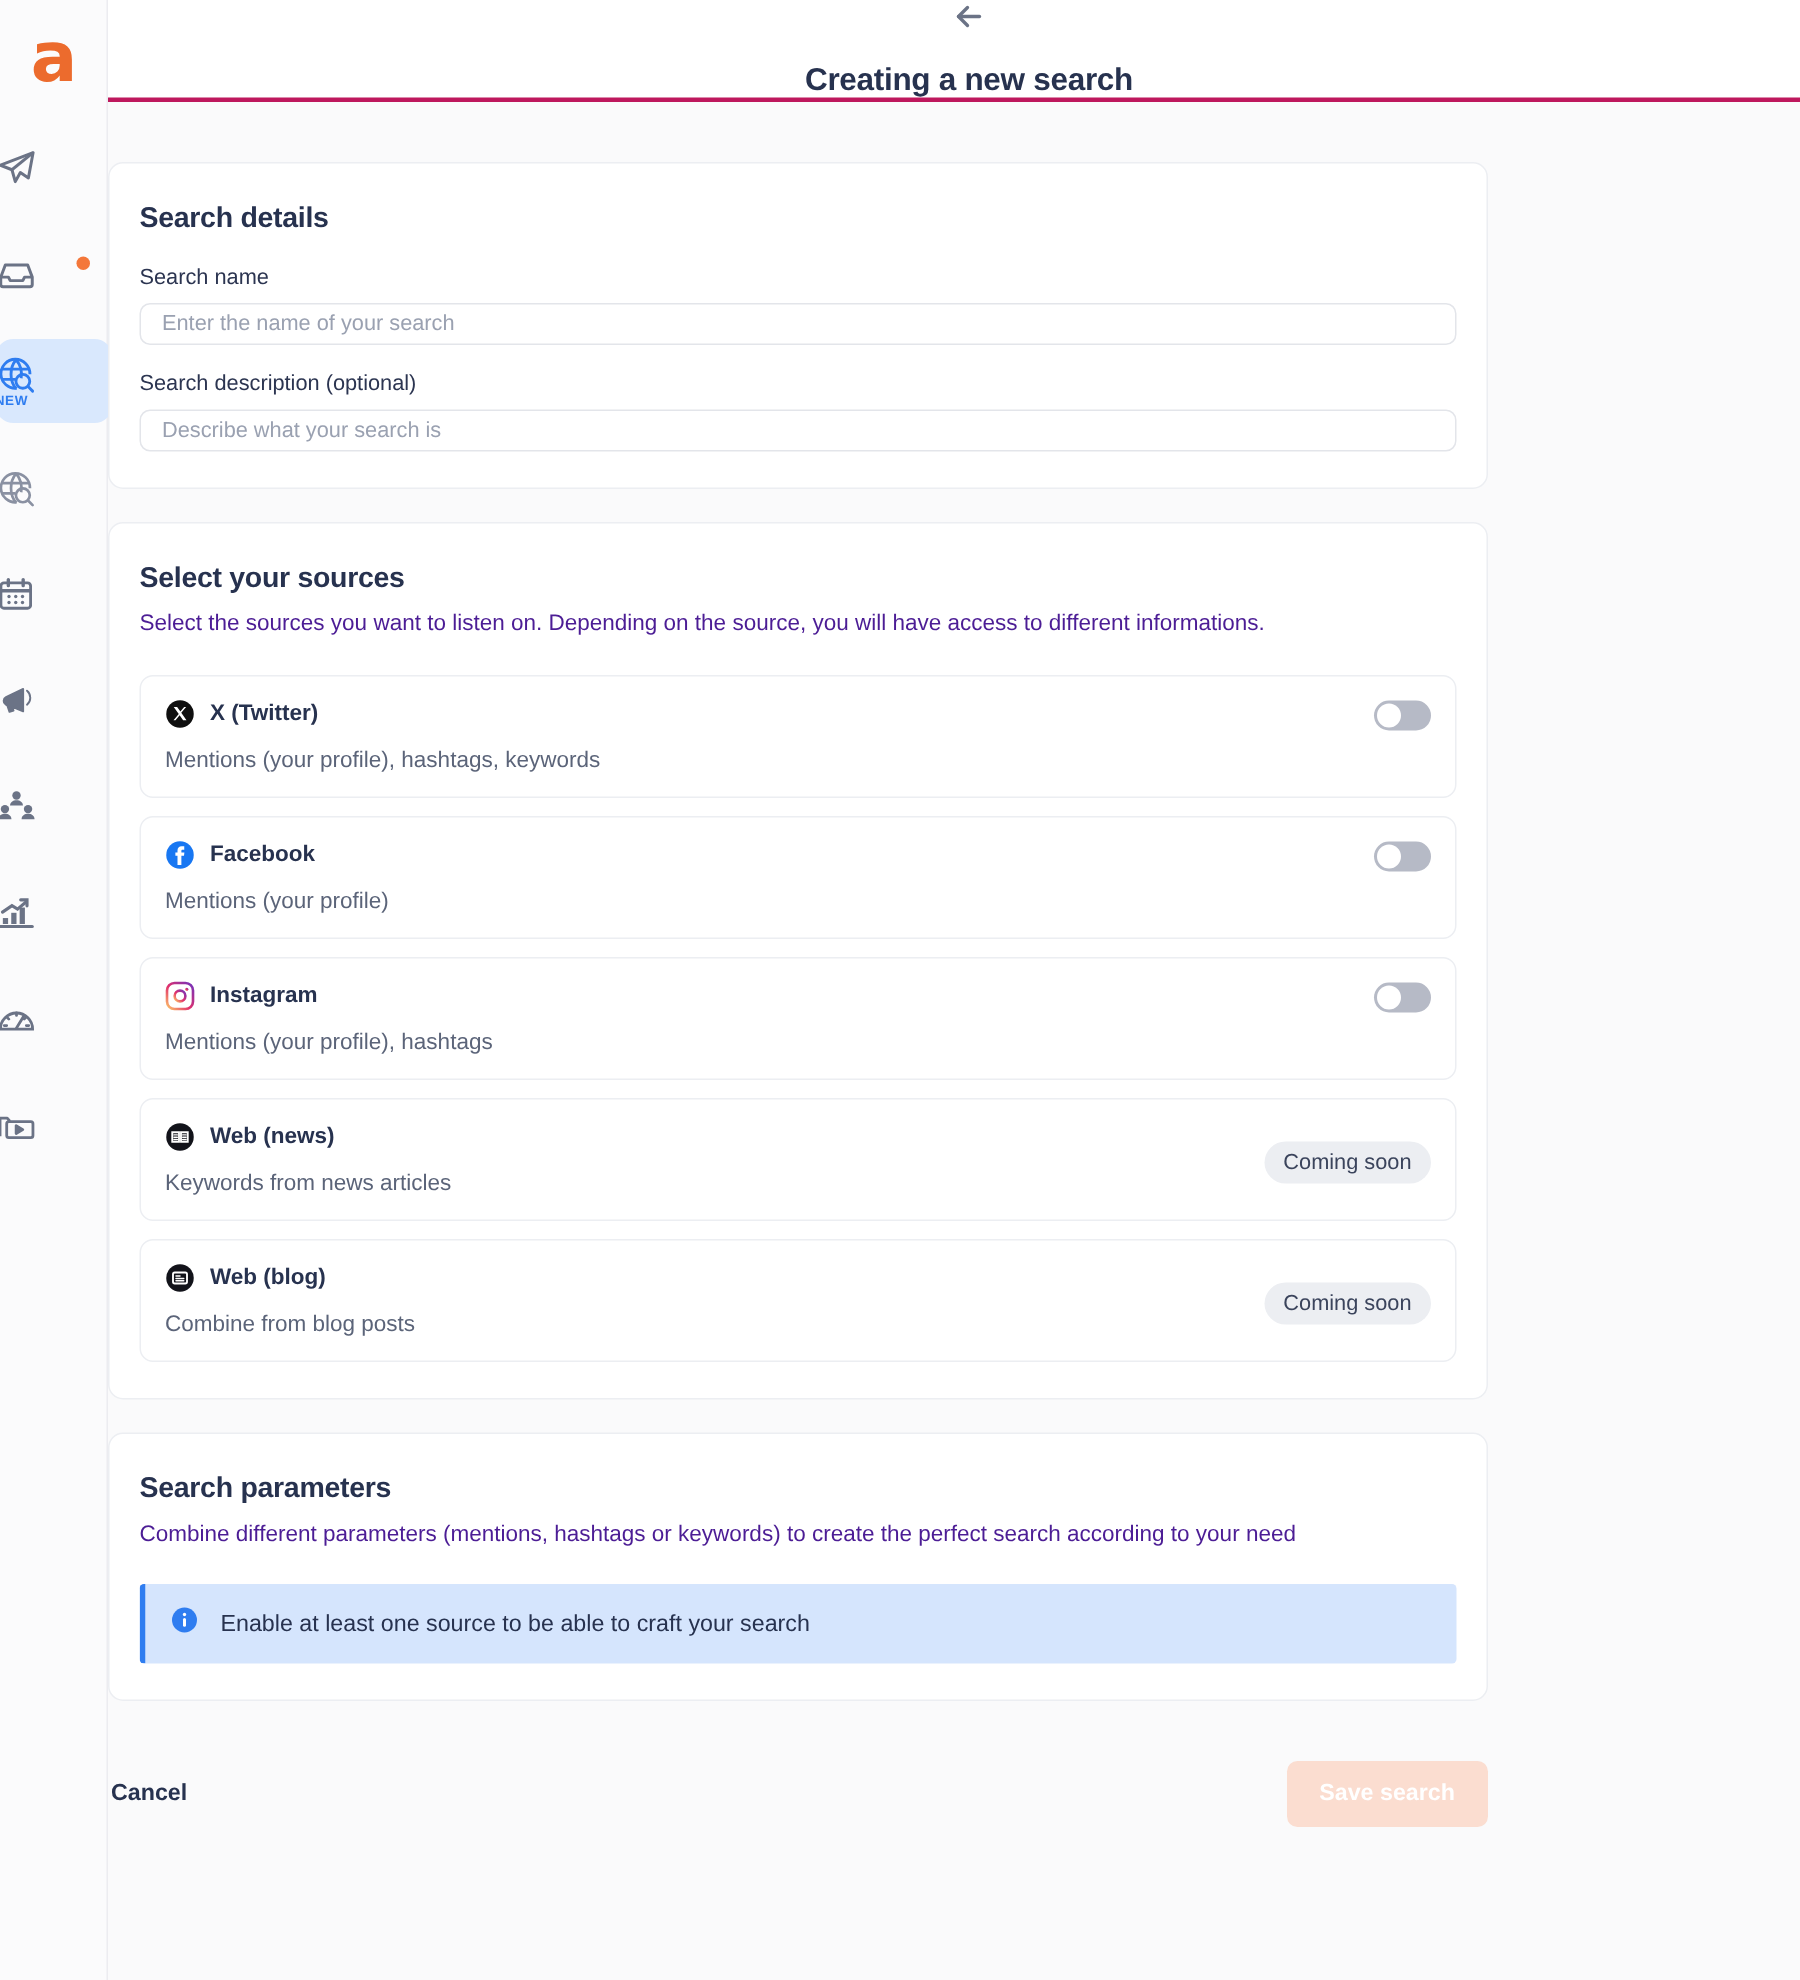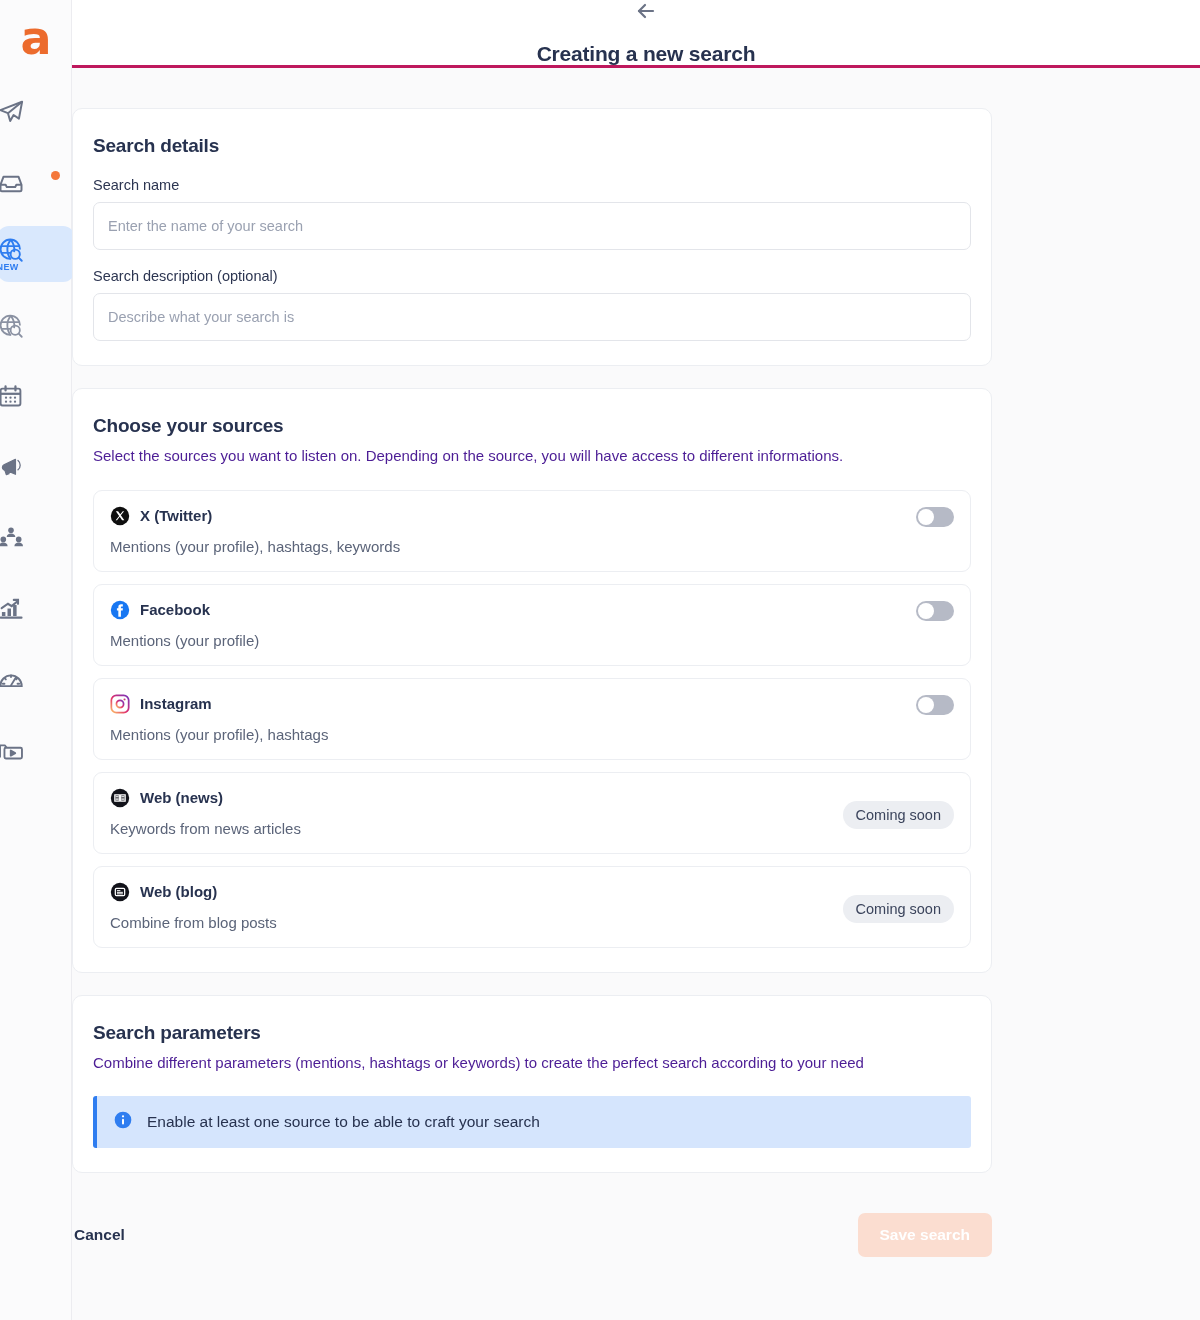--- a/index.html
+++ b/index.html
@@ -141,21 +141,21 @@
     max-width: 870px;
   }
 
   .field-label {
     font-size: 14.5px;
     color: #2c3551;
     margin-bottom: 9px;
   }
   .text-input {
     width: 100%;
-    height: 48px;
+    height: 28px;
     border: 1px solid #e3e5ea;
     border-radius: 7px;
     padding: 0 14px;
     font-size: 14.5px;
     color: #27324f;
     font-family: "Liberation Sans", sans-serif;
     background: #fff;
     outline: none;
   }
   .text-input::placeholder { color: #9aa1b1; }
@@ -421,21 +421,21 @@
             <input class="text-input" type="text" placeholder="Enter the name of your search" style="">
           </div>
 
           <div class="field-block">
             <div class="field-label">Search description (optional)</div>
             <input class="text-input" type="text" placeholder="Describe what your search is" style="">
           </div>
         </section>
 
         <section class="card">
-          <h2 class="card-title tight">Choose your sources</h2>
+          <h2 class="card-title tight">Select your sources</h2>
           <p class="card-sub">Select the sources you want to listen on. Depending on the source, you will have access to different informations.</p>
 
           <div class="source-row">
             <div class="source-head">
               <span class="src-icon">
                 <svg width="20" height="20" viewBox="0 0 24 24">
                   <circle cx="12" cy="12" r="11" fill="#0f0f0f"></circle>
                   <path d="M7 6.4h2.7l2.6 3.6 3-3.6h1.6l-3.9 4.6 4.2 6h-2.7l-2.8-4-3.3 4H6.8l4.2-5z" fill="#fff"></path>
                 </svg>
               </span>

